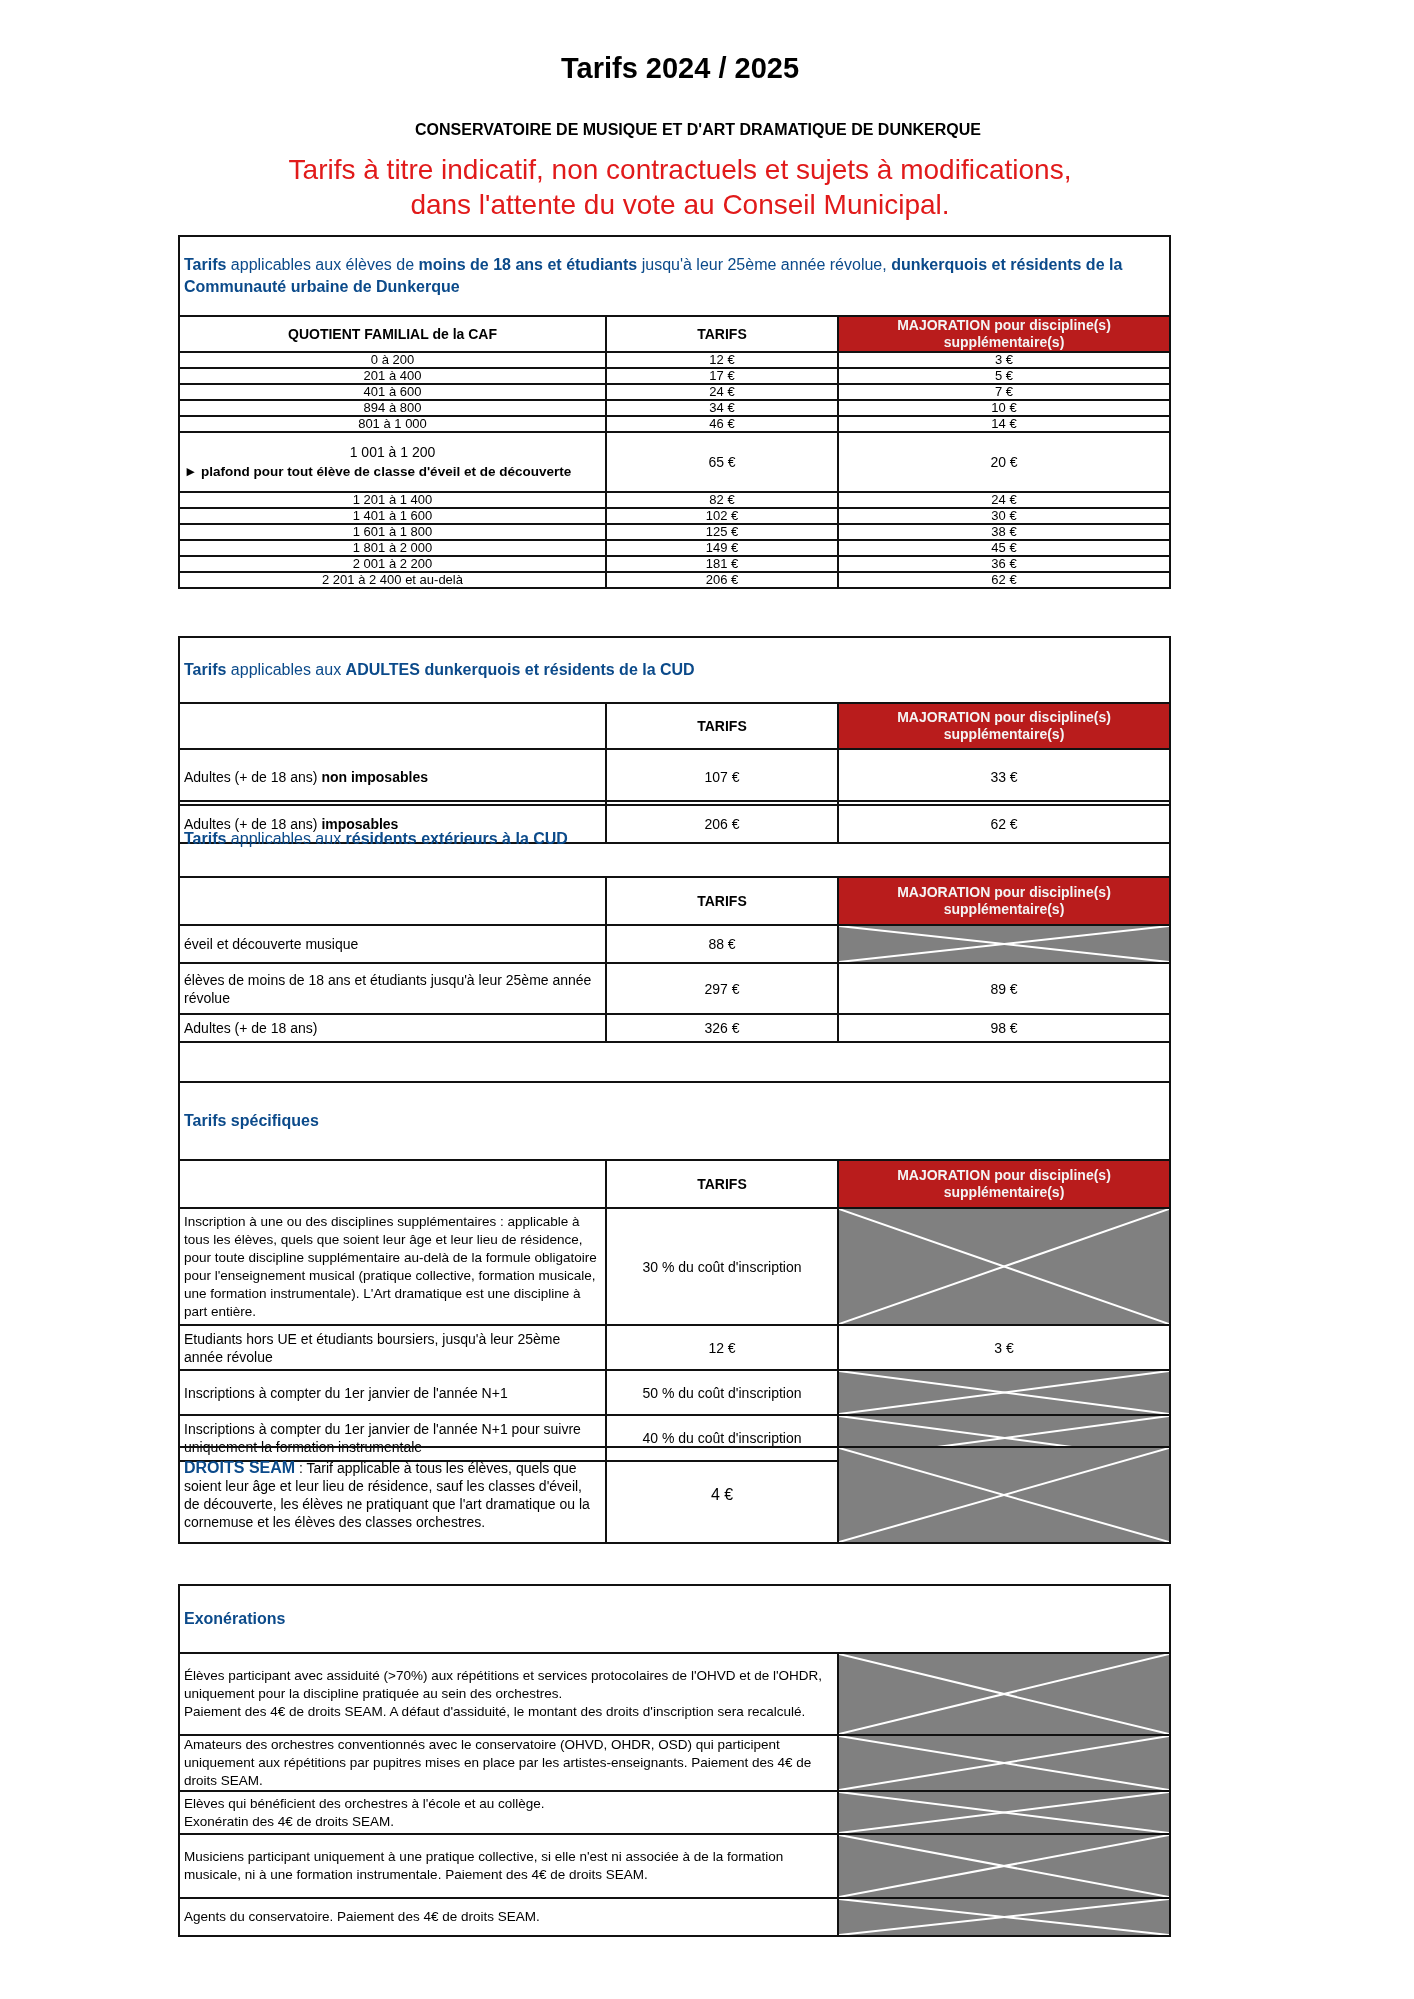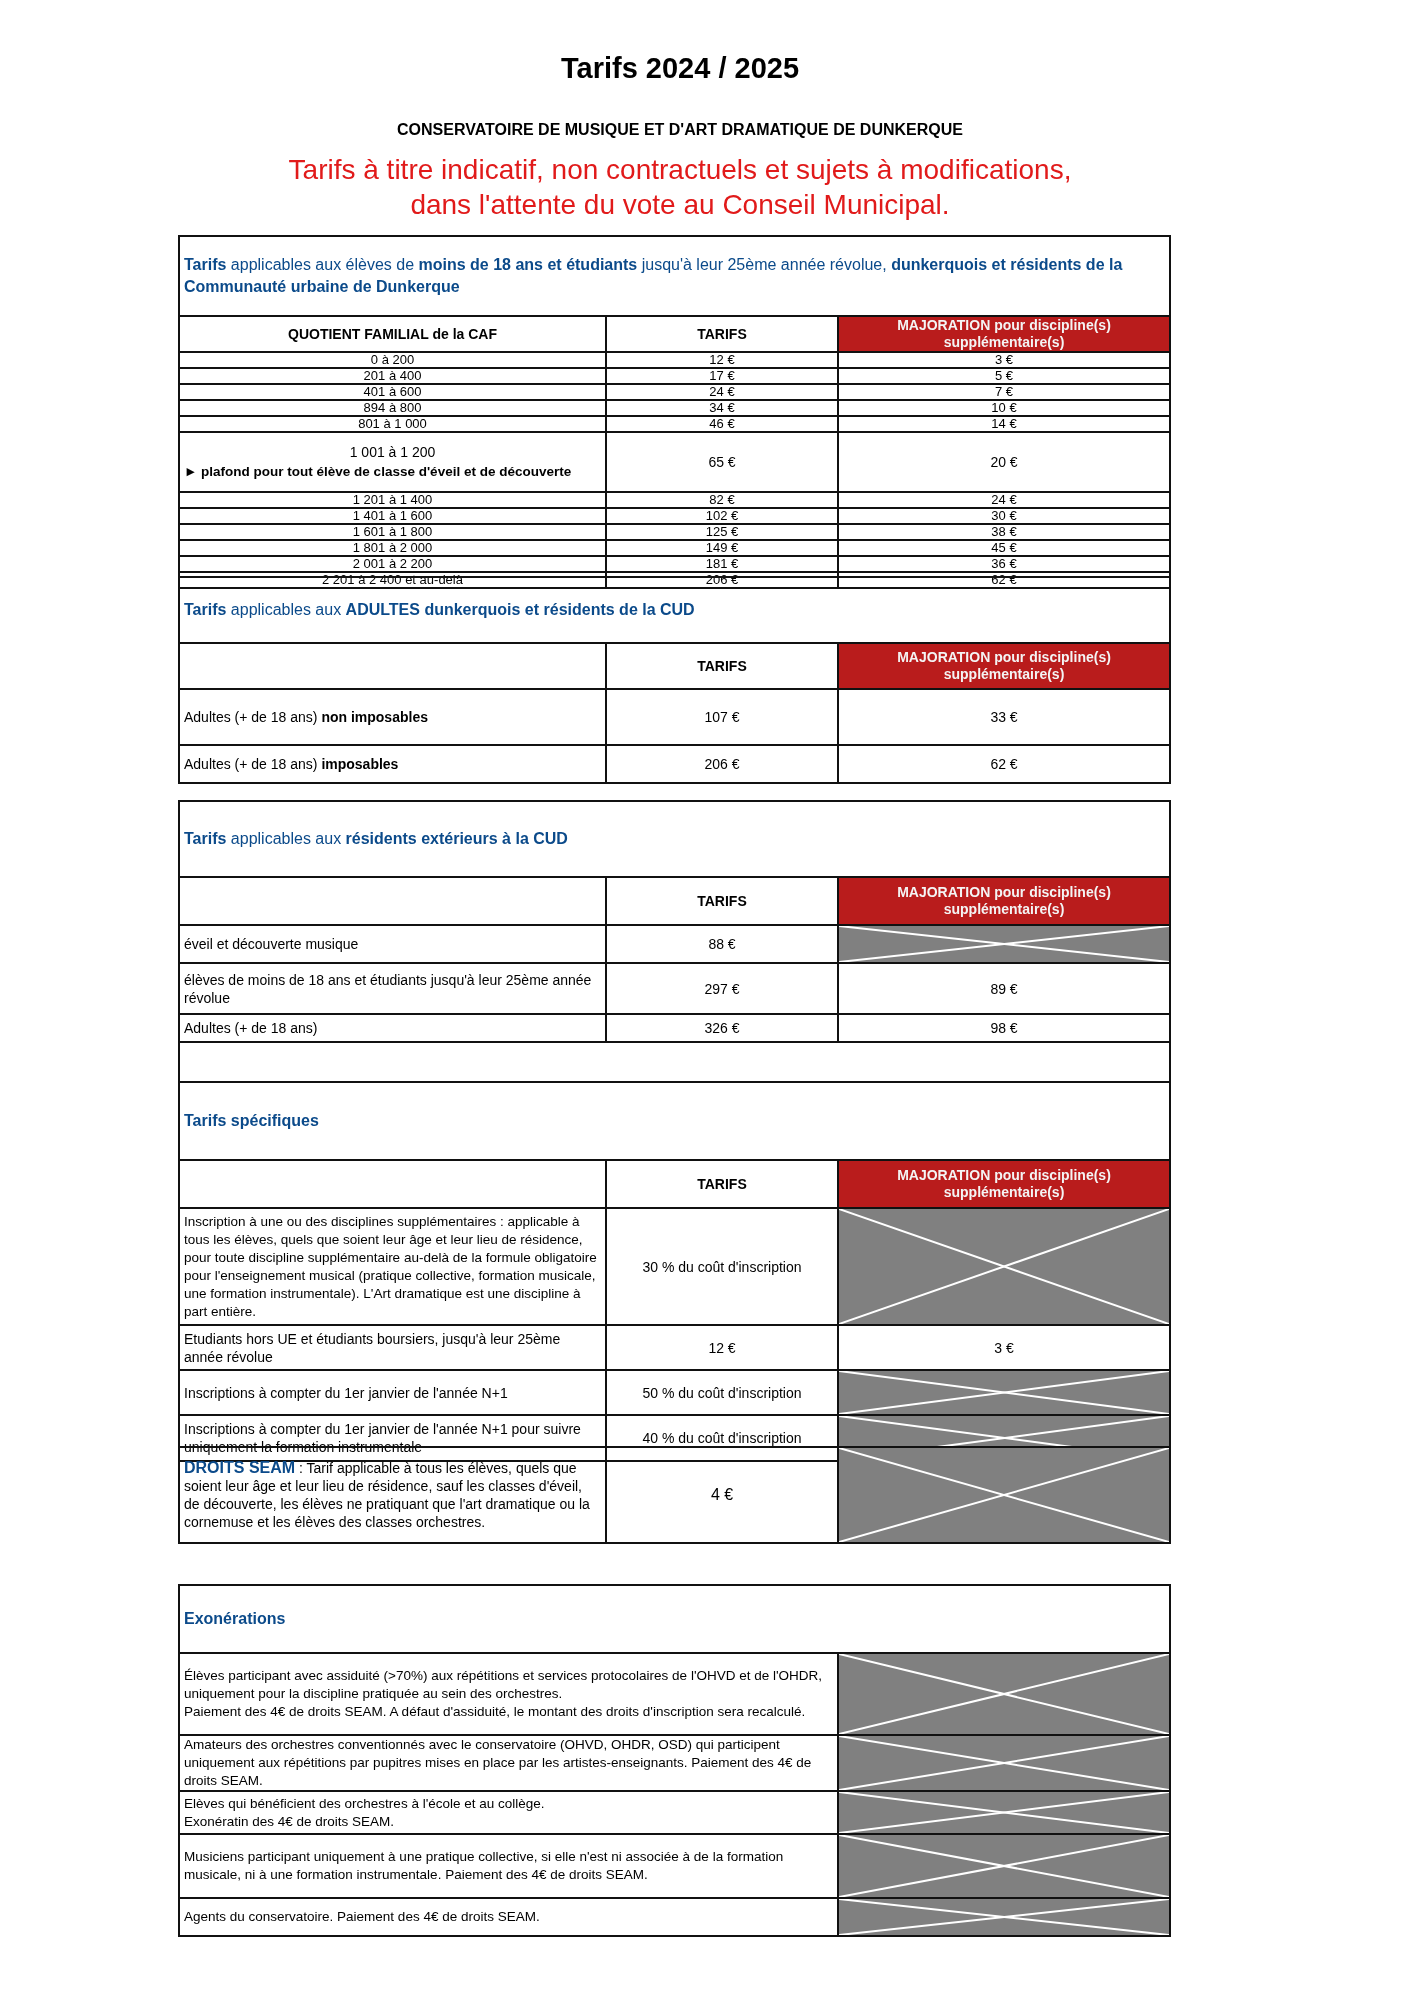--- a/index.html
+++ b/index.html
@@ -1,18 +1,18 @@
 <!DOCTYPE html>
 <html><head>
 <meta charset="utf-8">
 <style>
   html, body { margin:0; padding:0; background:#ffffff; }
   body { width:1414px; height:1999px; position:relative; font-family:"Liberation Sans", sans-serif; color:#000; overflow:hidden; }
   .title { position:absolute; left:0; width:1360px; top:52px; text-align:center; font-size:29px; font-weight:bold; }
-  .subtitle { position:absolute; left:0; width:1360px; top:121px; text-align:center; font-size:16px; font-weight:bold; }
+  .subtitle { position:absolute; left:18px; width:1360px; top:121px; text-align:center; font-size:16px; font-weight:bold; }
   .warn { position:absolute; left:0; width:1360px; top:152px; text-align:center; font-size:28px; color:#e11a1a; line-height:35px; }
   .sec { position:absolute; left:178px; width:991px; }
   table.t { border-collapse:collapse; width:991px; table-layout:fixed; font-size:14px; }
   table.t td { border:2px solid #111; padding:0 4px; vertical-align:middle; }
   col.c1 { width:427px; } col.c2 { width:232px; } col.c3 { width:332px; }
   .sect-title { color:#0b4a8a; font-size:16px; line-height:22px; padding:16px 4px !important; }
   .sect-title b { font-weight:bold; }
   .hdr { font-weight:bold; text-align:center; font-size:14px; }
   .maj { background:#b91c1c; color:#f4f4f4; font-weight:bold; text-align:center; font-size:14px; line-height:17px; }
   .ctr { text-align:center; }
@@ -113,21 +113,21 @@
         </tr>
         <tr class="qrow">
           <td class="ctr">2 201 à 2 400 et au-delà</td>
           <td class="ctr">206 €</td>
           <td class="ctr">62 €</td>
         </tr>
       </tbody>
   </table>
 </div>
 
-<div class="sec" style="top:576px;border-radius:23px;">
+<div class="sec" style="top:636px;border-radius:23px;">
   <table class="t">
     <colgroup>
         <col class="c1">
         <col class="c2">
         <col class="c3">
       </colgroup>
     <tbody>
         <tr>
           <td colspan="3" class="sect-title" style="height:32px;">
       <b>Tarifs</b><span> applicables aux </span><b>ADULTES dunkerquois et résidents de la CUD</b>

